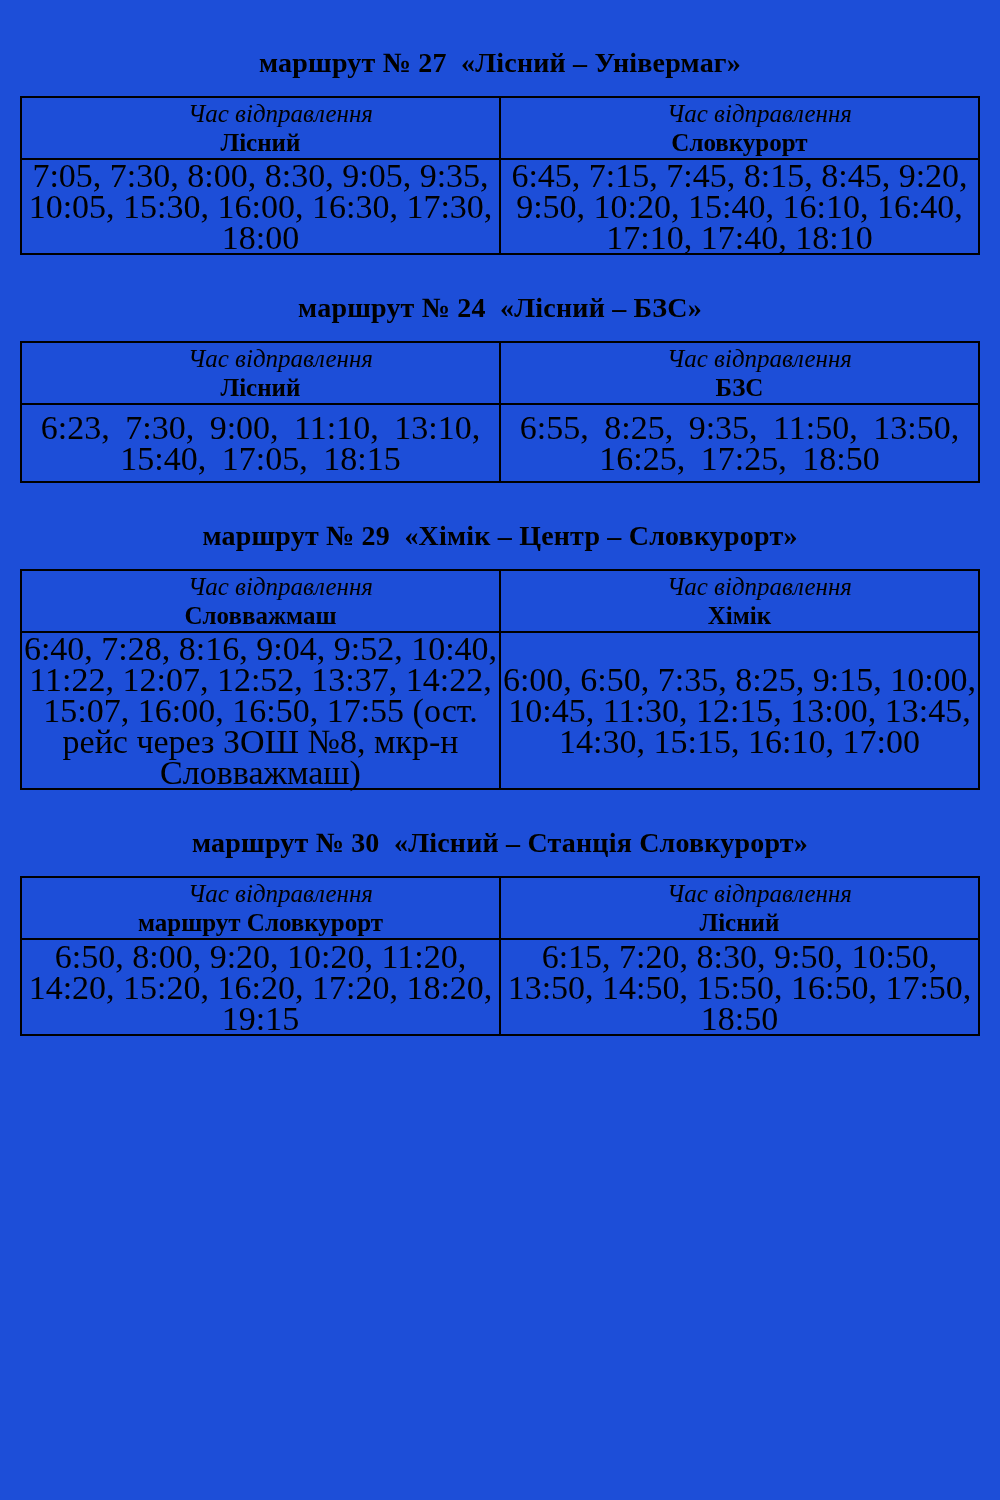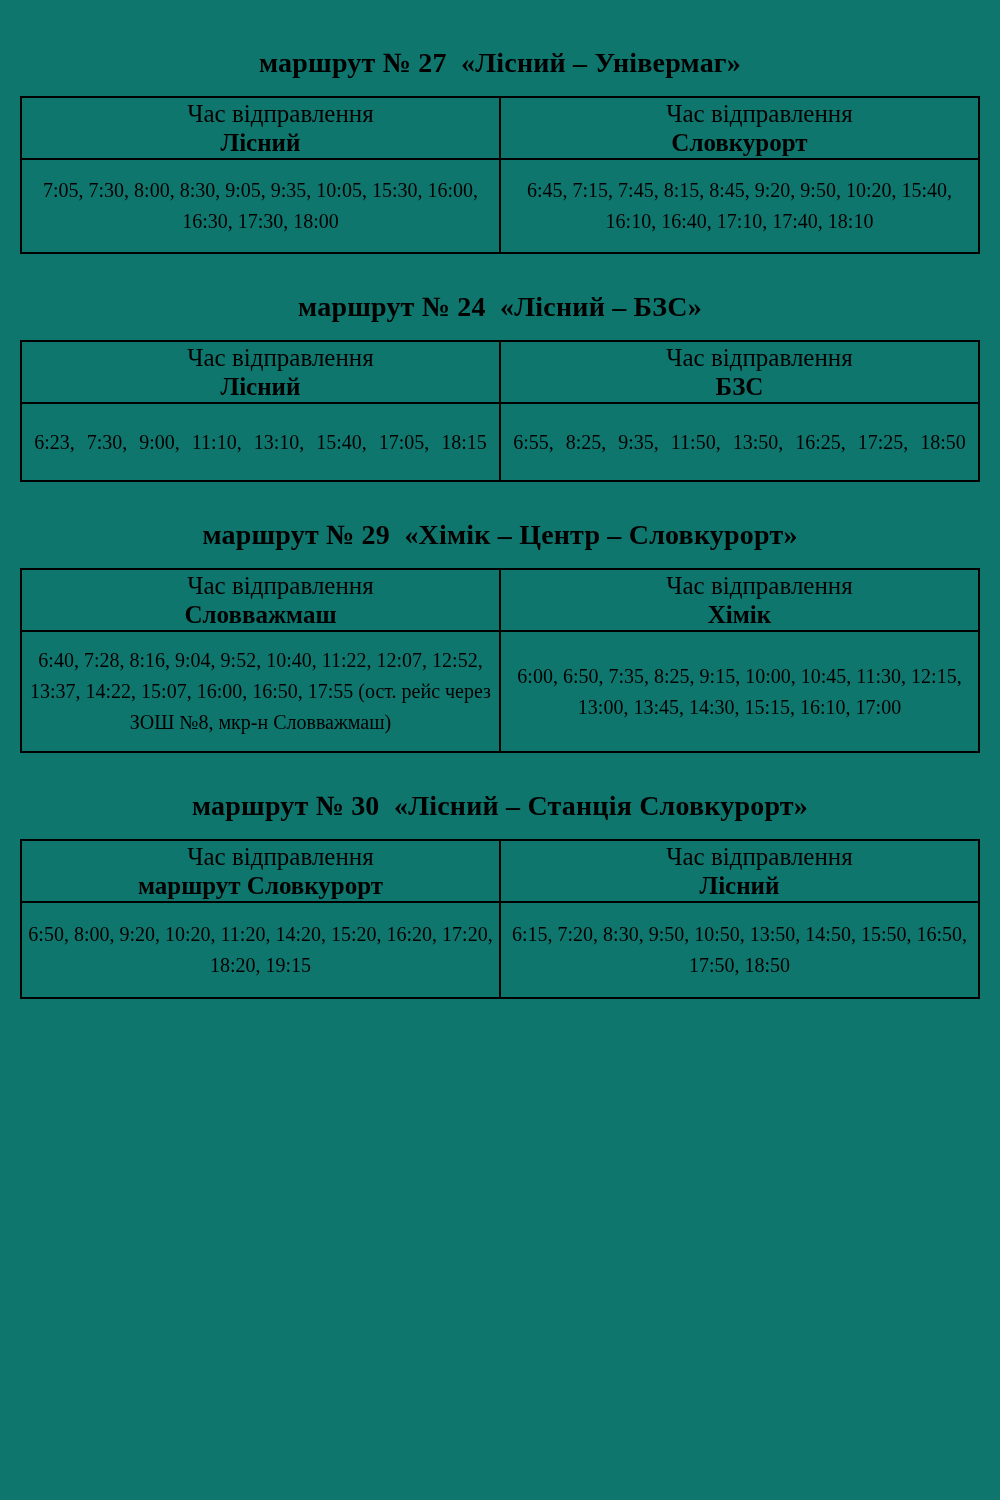--- a/index.html
+++ b/index.html
@@ -8,21 +8,21 @@
     background: #ffffff;
     color: #000000;
     font-family: "Liberation Serif", "DejaVu Serif", serif;
   }
   .page {
     position: relative;
     width: 1000px;
     height: 1500px;
     box-sizing: border-box;
     padding: 46px 20px 0 20px;
-    background: #0f766e;
+    background: #1d4ed8;
     overflow: hidden;
   }
   .route-title {
     font-weight: bold;
     font-size: 28px;
     line-height: 34px;
     text-align: center;
     margin: 36px 0 16px 0;
     white-space: pre-wrap;
     letter-spacing: 0.2px;
@@ -38,31 +38,32 @@
     border: 2px solid #000;
     text-align: center;
     vertical-align: middle;
     padding: 0;
   }
   td.head-cell {
     height: 60px;
     padding: 2px 10px;
   }
   .dep-label {
+    font-style: italic;
     font-size: 25px;
     line-height: 29px;
     margin-left: 40px;
   }
   .stop-name {
     font-weight: bold;
     font-size: 25px;
     line-height: 29px;
   }
   td.times-cell {
-    font-size: 20px;
+    font-size: 34px;
     line-height: 31px;
     padding: 2px 14px;
     margin-left: 36px;
   }
   td.h94  { height: 92px; }
   td.h78  { height: 76px; }
   td.h121 { height: 119px; }
   td.h96  { height: 94px; }
   td.wide { word-spacing: 7px; }
 </style>

